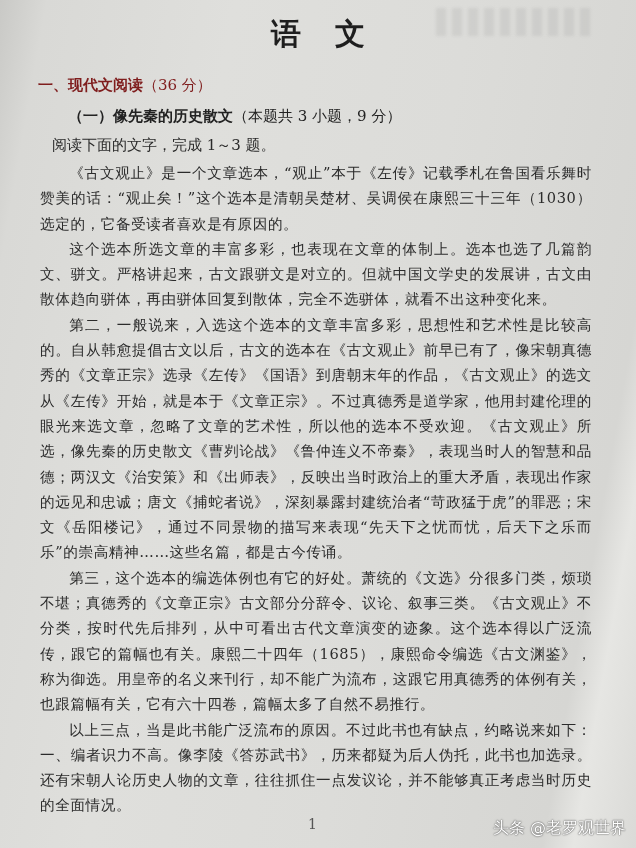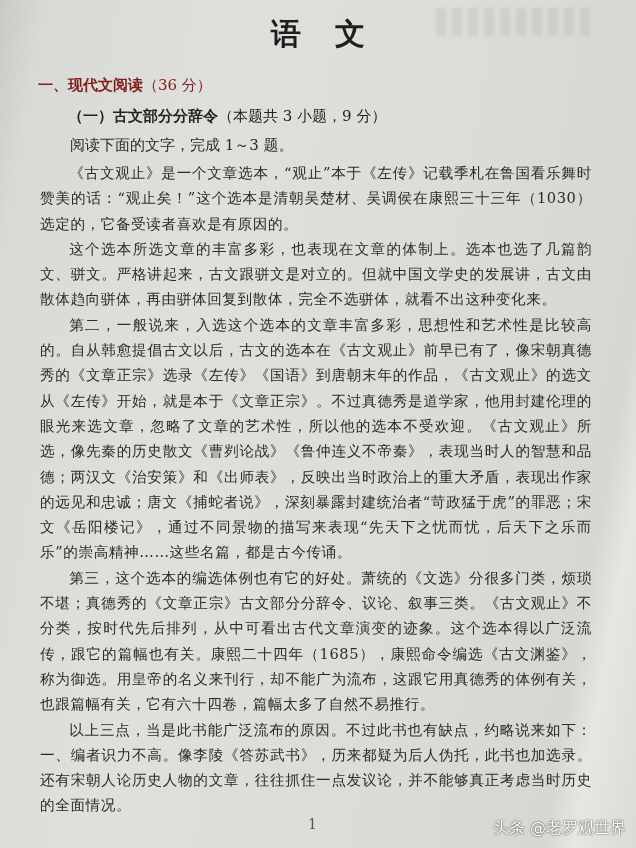--- a/index.html
+++ b/index.html
@@ -18,21 +18,21 @@
   }
   .sec-heading {
     position:absolute; left:38px; top:76px;
     font-family: "DejaVu Sans", sans-serif; font-weight:bold; font-size:15px; color:#7f1d1d;
   }
   .sec-heading .score { font-family:"DejaVu Serif", serif; font-weight:normal; }
   .sub-heading {
     position:absolute; left:68px; top:107px; font-size:15px; color:#222;
   }
   .sub-heading .bold { font-family:"DejaVu Sans", sans-serif; font-weight:bold; }
-  .instruction { position:absolute; left:70px; top:136px; font-size:15px; color:#2a2a2a; }
+  .instruction { position:absolute; left:52px; top:136px; font-size:15px; color:#2a2a2a; }
   .body-text {
     position:absolute; left:40px; top:160px; width:552px;
     font-size:14.6px; line-height:25.3px; color:#2b2b2b; letter-spacing:0.6px;
   }
   .body-text p { margin:0; text-indent:2em; text-align:justify; }
   .page-number {
     position:absolute; left:308px; top:816px; font-size:14px; color:#555;
   }
   .watermark {
     position:absolute; right:10px; top:818px;
@@ -51,21 +51,21 @@
 <div class="page">
   <div class="bleed"></div>
 
   <div class="title">语文</div>
 
   <div class="sec-heading">
     <span>一、现代文阅读</span><span class="score">（36 分）</span>
   </div>
 
   <div class="sub-heading">
-    <span class="bold">（一）古文部分分辞令</span><span>（本题共 3 小题，9 分）</span>
+    <span class="bold">（一）像先秦的历史散文</span><span>（本题共 3 小题，9 分）</span>
   </div>
 
   <div class="instruction">阅读下面的文字，完成 1～3 题。</div>
 
   <div class="body-text">
     <p>《古文观止》是一个文章选本，“观止”本于《左传》记载季札在鲁国看乐舞时赞美的话：“观止矣！”这个选本是清朝吴楚材、吴调侯在康熙三十三年（1030）选定的，它备受读者喜欢是有原因的。</p>
     <p>这个选本所选文章的丰富多彩，也表现在文章的体制上。选本也选了几篇韵文、骈文。严格讲起来，古文跟骈文是对立的。但就中国文学史的发展讲，古文由散体趋向骈体，再由骈体回复到散体，完全不选骈体，就看不出这种变化来。</p>
     <p>第二，一般说来，入选这个选本的文章丰富多彩，思想性和艺术性是比较高的。自从韩愈提倡古文以后，古文的选本在《古文观止》前早已有了，像宋朝真德秀的《文章正宗》选录《左传》《国语》到唐朝末年的作品，《古文观止》的选文从《左传》开始，就是本于《文章正宗》。不过真德秀是道学家，他用封建伦理的眼光来选文章，忽略了文章的艺术性，所以他的选本不受欢迎。《古文观止》所选，像先秦的历史散文《曹刿论战》《鲁仲连义不帝秦》，表现当时人的智慧和品德；两汉文《治安策》和《出师表》，反映出当时政治上的重大矛盾，表现出作家的远见和忠诚；唐文《捕蛇者说》，深刻暴露封建统治者“苛政猛于虎”的罪恶；宋文《岳阳楼记》，通过不同景物的描写来表现“先天下之忧而忧，后天下之乐而乐”的崇高精神……这些名篇，都是古今传诵。</p>
     <p>第三，这个选本的编选体例也有它的好处。萧统的《文选》分很多门类，烦琐不堪；真德秀的《文章正宗》古文部分分辞令、议论、叙事三类。《古文观止》不分类，按时代先后排列，从中可看出古代文章演变的迹象。这个选本得以广泛流传，跟它的篇幅也有关。康熙二十四年（1685），康熙命令编选《古文渊鉴》，称为御选。用皇帝的名义来刊行，却不能广为流布，这跟它用真德秀的体例有关，也跟篇幅有关，它有六十四卷，篇幅太多了自然不易推行。</p>
     <p>以上三点，当是此书能广泛流布的原因。不过此书也有缺点，约略说来如下：一、编者识力不高。像李陵《答苏武书》，历来都疑为后人伪托，此书也加选录。还有宋朝人论历史人物的文章，往往抓住一点发议论，并不能够真正考虑当时历史的全面情况。</p>

